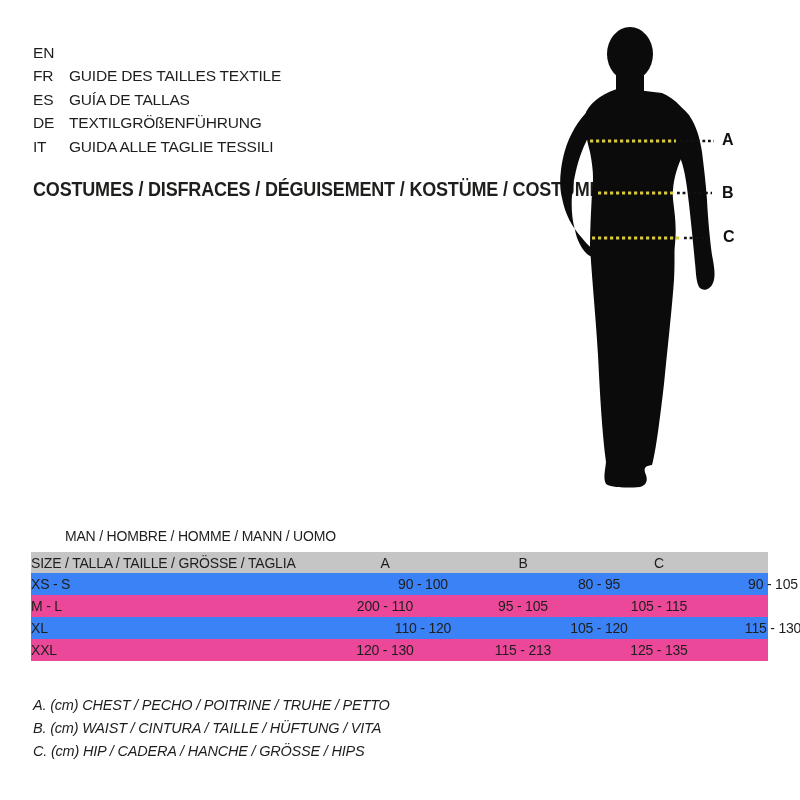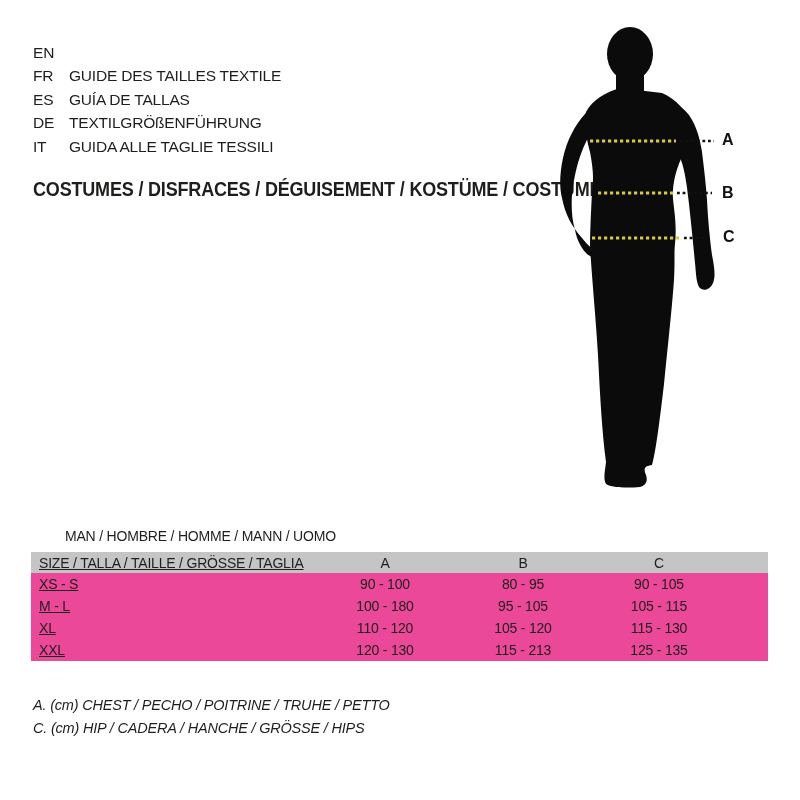--- a/index.html
+++ b/index.html
@@ -21,23 +21,23 @@
   .label-a{left:722px;top:131px;}
   .label-b{left:722px;top:184px;}
   .label-c{left:723px;top:228px;}
   
   .section-title{position:absolute;left:37px;top:528px;font-size:14px;font-weight:400;
     letter-spacing:-0.2px;white-space:nowrap;margin-left:28px;}
   .size-table{position:absolute;left:31px;top:552px;width:737px;font-size:14px;}
   .trow{display:grid;grid-template-columns:284px 140px 136px 136px 1fr;align-items:center;}
   .thead{height:21px;background:#c5c5c5;font-weight:400;}
   .tbody-row{height:22px;}
-  .row-even{background:#ec4899;}
+  .row-even{background:#3b82f6;gap:38px;}
   .row-odd{background:#ec4899;}
-  .cell-size{padding-left:8px;text-align:left;letter-spacing:-0.2px;white-space:nowrap;text-decoration:underline;}
+  .cell-size{padding-left:0;text-align:left;letter-spacing:-0.2px;white-space:nowrap;}
   .cell-val{text-align:center;letter-spacing:-0.2px;}
   
   .legend{position:absolute;left:33px;top:693px;}
   .legend-line{height:23.2px;display:flex;align-items:center;font-size:14.5px;
     font-weight:400;letter-spacing:-0.2px;white-space:nowrap;font-style:italic;}
 </style>
 </head>
 <body>
 
 <div class="canvas">
@@ -147,21 +147,21 @@
     </div>
     <div class="trow tbody-row row-even">
       <div class="cell-size">XS - S</div>
       <div class="cell-val">90 - 100</div>
       <div class="cell-val">80 - 95</div>
       <div class="cell-val">90 - 105</div>
       <div></div>
     </div>
     <div class="trow tbody-row row-odd">
       <div class="cell-size">M - L</div>
-      <div class="cell-val">100 - 180</div>
+      <div class="cell-val">200 - 110</div>
       <div class="cell-val">95 - 105</div>
       <div class="cell-val">105 - 115</div>
       <div></div>
     </div>
     <div class="trow tbody-row row-even">
       <div class="cell-size">XL</div>
       <div class="cell-val">110 - 120</div>
       <div class="cell-val">105 - 120</div>
       <div class="cell-val">115 - 130</div>
       <div></div>
@@ -170,16 +170,17 @@
       <div class="cell-size">XXL</div>
       <div class="cell-val">120 - 130</div>
       <div class="cell-val">115 - 213</div>
       <div class="cell-val">125 - 135</div>
       <div></div>
     </div>
   </div>
 
   <div class="legend">
     <div class="legend-line">A. (cm) CHEST / PECHO / POITRINE / TRUHE / PETTO</div>
+    <div class="legend-line">B. (cm) WAIST / CINTURA / TAILLE / HÜFTUNG / VITA</div>
     <div class="legend-line">C. (cm) HIP / CADERA / HANCHE / GRÖSSE / HIPS</div>
   </div>
 
 </div>
 
 </body></html>

